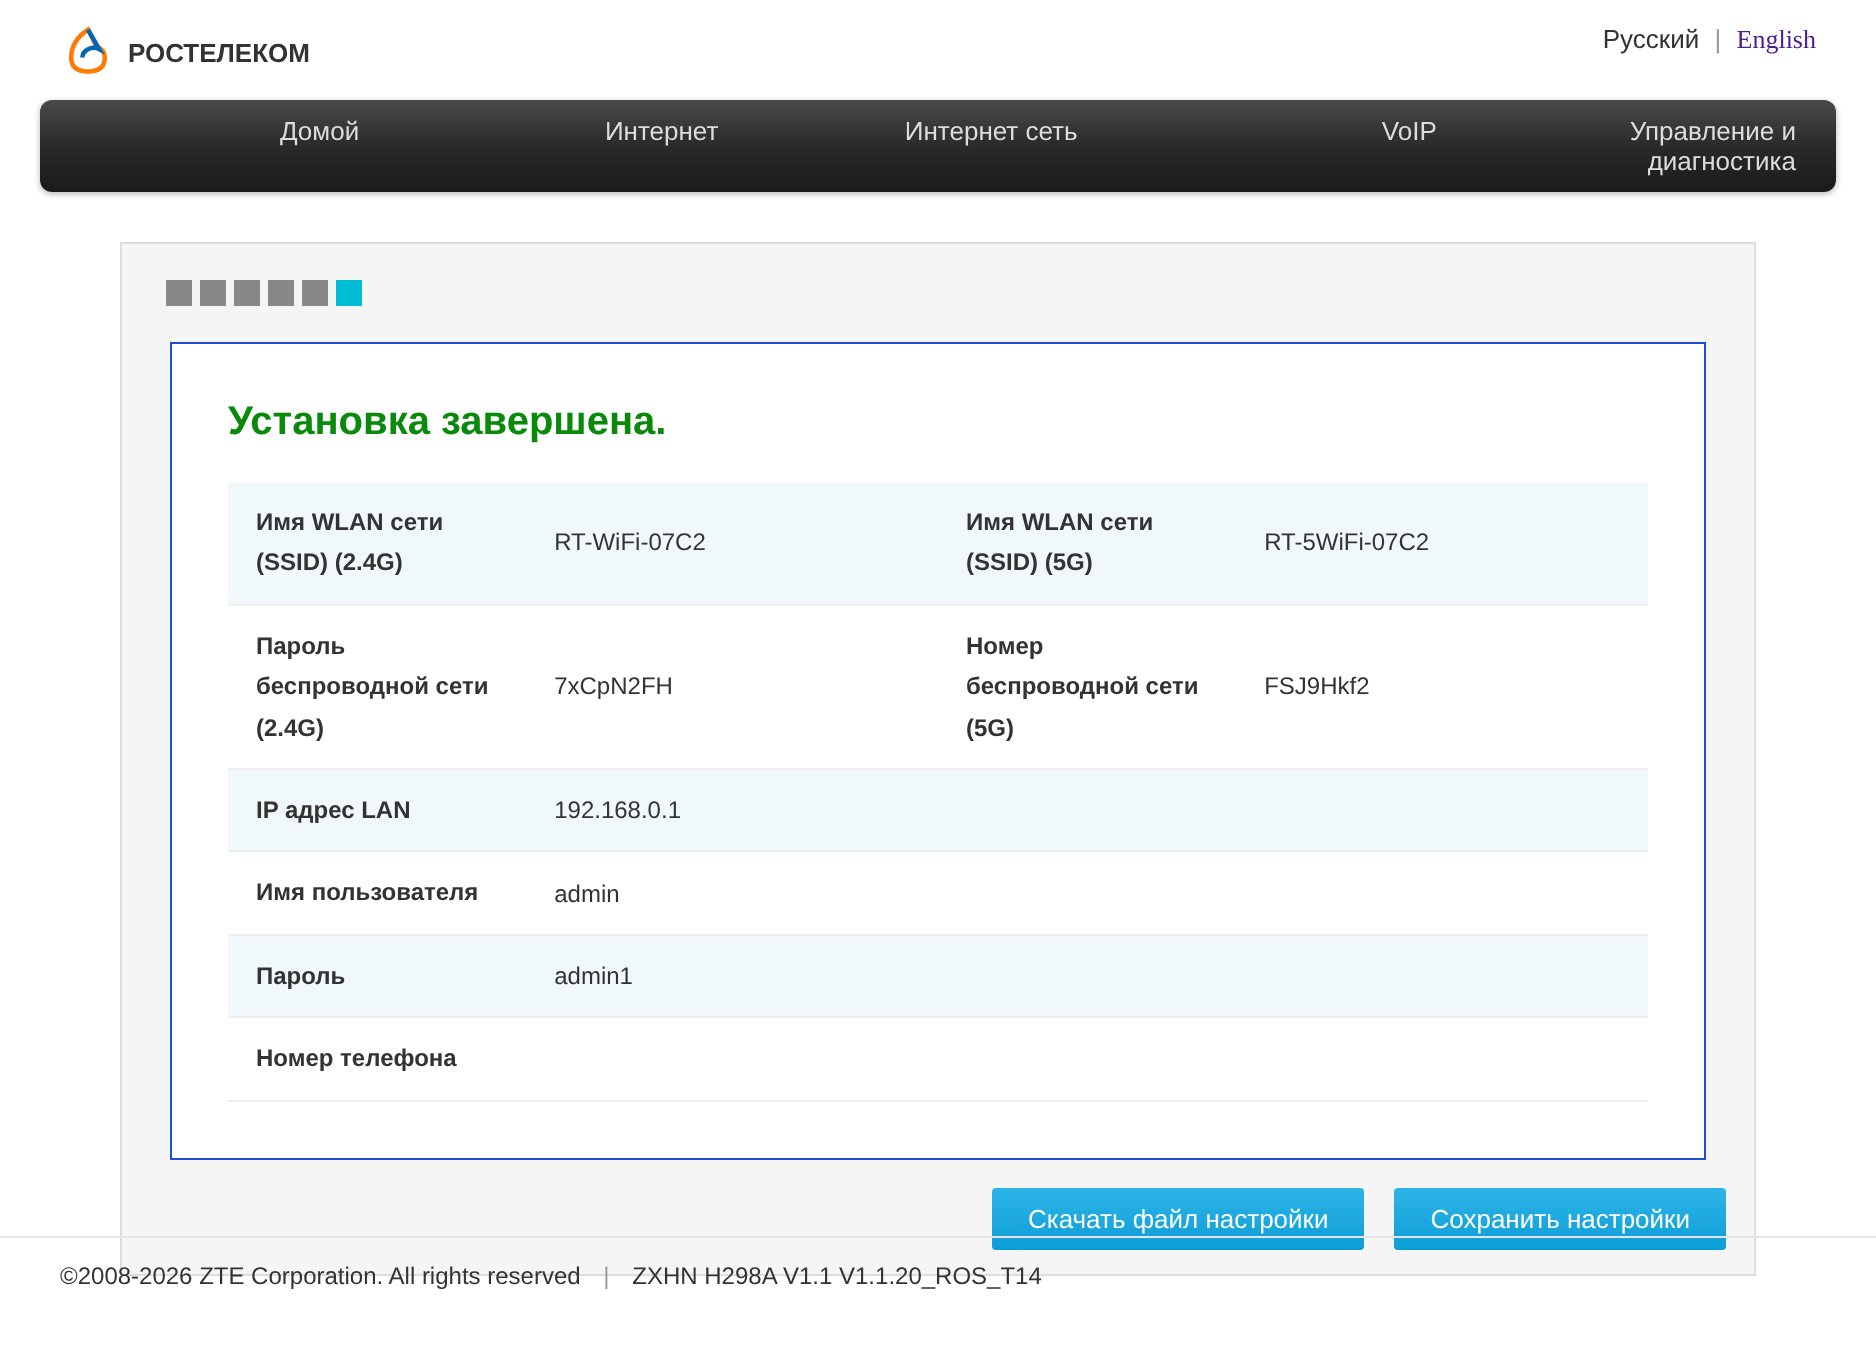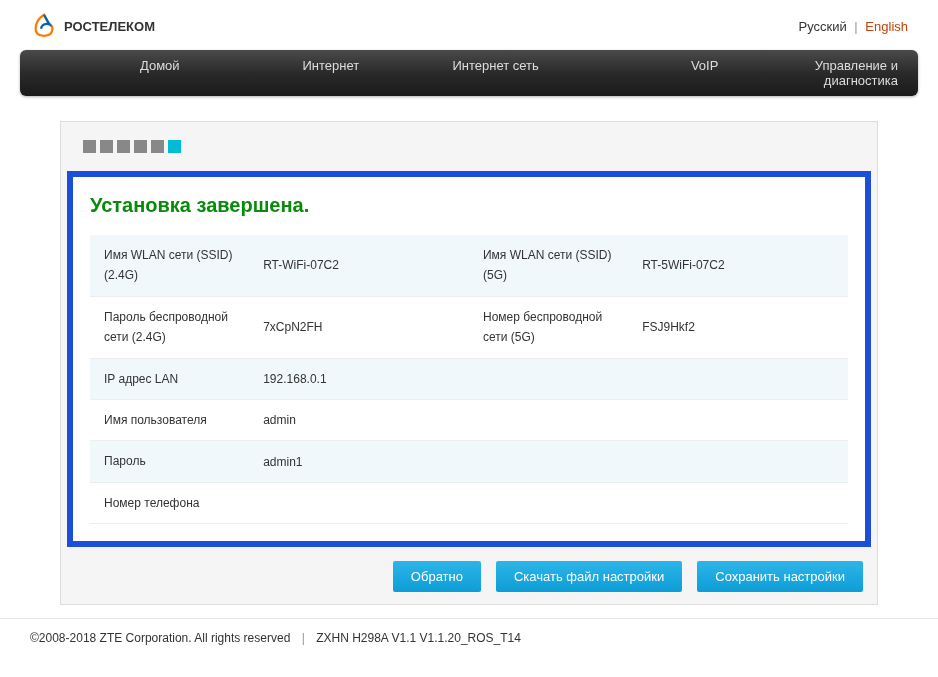--- a/index.html
+++ b/index.html
@@ -10,21 +10,20 @@
     body {
       font-family: Arial, Helvetica, sans-serif;
       background: #fff;
       width: 938px;
       height: 677px;
       position: relative;
     }
     .header {
       display: flex;
       justify-content: space-between;
-      align-items: center;
       padding: 12px 30px 10px 30px;
     }
     .logo {
       display: flex;
       align-items: center;
       gap: 6px;
     }
     .logo-icon {
       width: 28px;
       height: 28px;
@@ -32,22 +31,23 @@
     .logo-text {
       font-size: 13px;
       color: #333;
       font-weight: bold;
     }
     .lang-switch {
       font-size: 13px;
       color: #333;
     }
     .lang-switch a {
-      color: #c2410c;
+      color: #4c1d95;
       text-decoration: none;
+      font-family: Liberation Serif, serif;
     }
     .lang-divider {
       color: #999;
       margin: 0 4px;
     }
     .navbar {
       margin: 0 20px;
       background: linear-gradient(to bottom, #4a4a4a 0%, #2a2a2a 50%, #1a1a1a 100%);
       border-radius: 6px;
       display: flex;
@@ -77,23 +77,23 @@
     .step {
       width: 13px;
       height: 13px;
       background: #888;
     }
     .step.active {
       background: #00bcd4;
     }
     .content-box {
       background: #fff;
-      margin: 0 6px;
-      border: 6px solid #1d4ed8;
-      padding: 17px;
+      margin: 0 24px;
+      border: 1px solid #1d4ed8;
+      padding: 28px;
     }
     .title {
       color: #0a8a0a;
       font-size: 20px;
       font-weight: bold;
       margin-bottom: 18px;
     }
     .data-table {
       width: 100%;
       border-collapse: collapse;
@@ -104,21 +104,21 @@
     }
     .data-table tr.odd {
       background: #f0f8fc;
     }
     .data-table td {
       padding: 10px 14px;
       color: #333;
       vertical-align: middle;
     }
     .data-table td.label {
-      font-weight: normal;
+      font-weight: bold;
       width: 21%;
       line-height: 1.7;
     }
     .data-table td.value {
       width: 29%;
     }
     .buttons {
       display: flex;
       justify-content: flex-end;
       gap: 15px;
@@ -215,23 +215,22 @@
       </tr>
       <tr>
         <td class="label">Номер телефона</td>
         <td class="value" colspan="3"></td>
       </tr>
     </tbody>
       </table>
   </div>
 
   <div class="buttons">
-    <button class="btn">Обратно</button>
     <button class="btn">Скачать файл настройки</button>
     <button class="btn">Сохранить настройки</button>
   </div>
 </div>
 
 <div class="footer">
-  <span>©2008-2018 ZTE Corporation. All rights reserved</span>
+  <span>©2008-2026 ZTE Corporation. All rights reserved</span>
   <span class="footer-divider">|</span>
   <span>ZXHN H298A V1.1 V1.1.20_ROS_T14</span>
 </div>
 
 </body></html>

